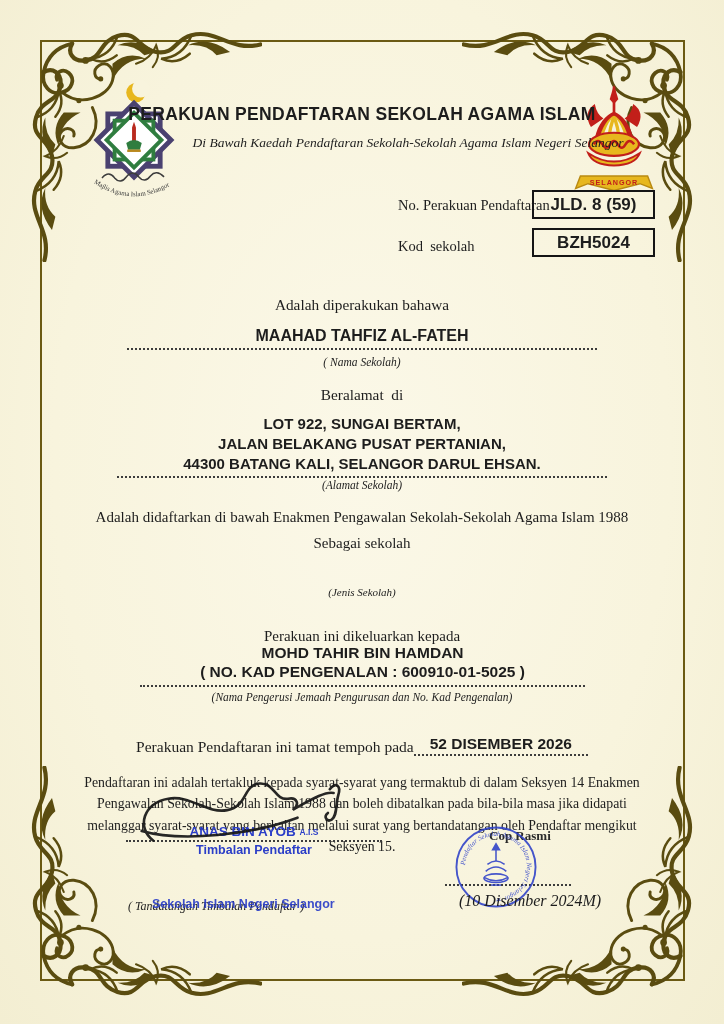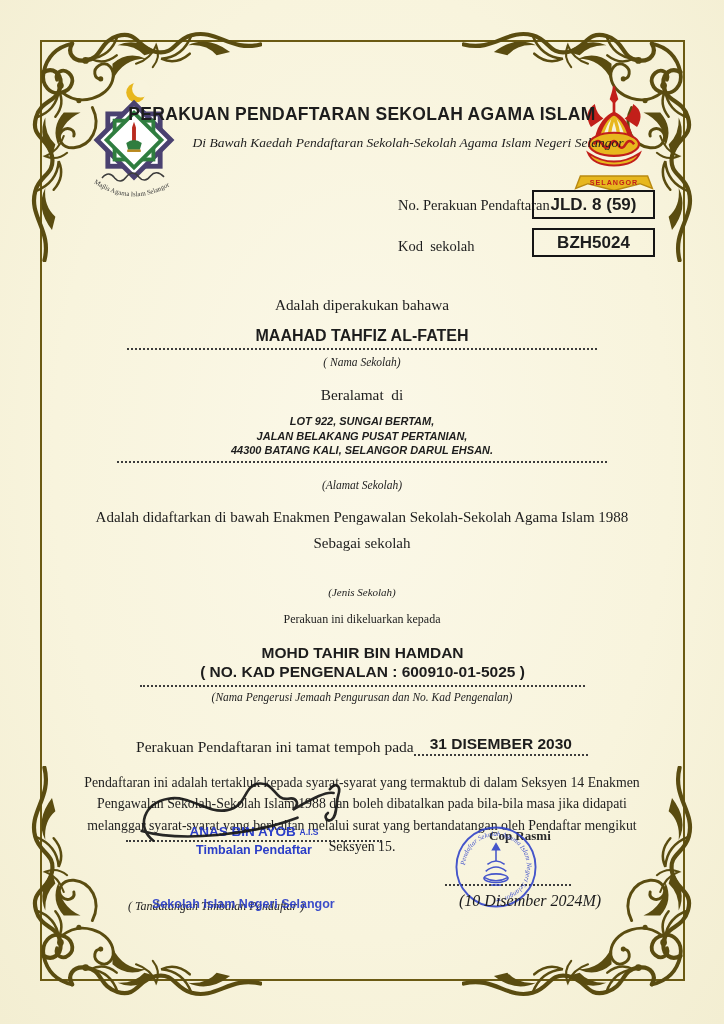--- a/index.html
+++ b/index.html
@@ -146,43 +146,43 @@
   <div class="abs reg-label serif pre" style="left:398px; top:238px;">Kod  sekolah</div>
   <div class="abs reg-box sans" style="left:532px; top:228px;">BZH5024</div>
 
   <div class="abs ctr bodytext" style="top:296px;">Adalah diperakukan bahawa</div>
 
   <div class="abs fill-line sans" style="left:127px; top:327px; width:470px; font-size:16px; padding-bottom:3px;">MAAHAD TAHFIZ AL-FATEH</div>
   <div class="abs ctr caption" style="top:356px;">( Nama Sekolah)</div>
 
   <div class="abs ctr bodytext pre" style="top:386px;">Beralamat  di</div>
 
-  <div class="abs fill-line sans" style="left:117px; top:414px; width:490px; font-size:11px; line-height:1.32; padding-bottom:3px;font-style:italic;">
+  <div class="abs fill-line sans" style="left:117px; top:414px; width:490px; font-size:15px; line-height:1.32; padding-bottom:3px;">
     <div>LOT 922, SUNGAI BERTAM,</div>
     <div>JALAN BELAKANG PUSAT PERTANIAN,</div>
     <div>44300 BATANG KALI, SELANGOR DARUL EHSAN.</div>
   </div>
   <div class="abs ctr caption" style="top:479px;">(Alamat Sekolah)</div>
 
   <div class="abs ctr bodytext" style="top:509px; font-size:15px;">Adalah didaftarkan di bawah Enakmen Pengawalan Sekolah-Sekolah Agama Islam 1988</div>
   <div class="abs ctr bodytext" style="top:535px; font-size:15px;">Sebagai sekolah</div>
 
   <div class="abs ctr caption" style="top:586px; font-size:11px;">(Jenis  Sekolah)</div>
 
-  <div class="abs ctr bodytext" style="top:612px; font-size:12px;">Perakuan ini dikeluarkan kepada</div>
+  <div class="abs ctr bodytext" style="top:628px; font-size:15px;">Perakuan ini dikeluarkan kepada</div>
 
   <div class="abs fill-line sans" style="left:140px; top:643px; width:445px; font-size:15.5px; line-height:1.25; padding-bottom:3px;">
     <div>MOHD TAHIR BIN HAMDAN</div>
     <div>( NO. KAD PENGENALAN : 600910-01-5025 )</div>
   </div>
   <div class="abs ctr caption" style="top:691px;">(Nama Pengerusi Jemaah Pengurusan  dan No. Kad Pengenalan)</div>
 
   <div class="abs" style="top:735px; left:0; width:724px; display:flex; justify-content:center; align-items:flex-end; gap:0;">
     <span class="bodytext" style="font-size:15.5px;">Perakuan Pendaftaran ini tamat tempoh pada</span>
-    <span class="fill-line sans" style="font-size:15.5px; padding:0 16px 1px 16px;">31 DISEMBER 2030</span>
+    <span class="fill-line sans" style="font-size:15.5px; padding:0 16px 1px 16px;">52 DISEMBER 2026</span>
   </div>
 
   <div class="abs ctr terms" style="left:75px; top:772px; width:574px;">
     <div>Pendaftaran ini adalah tertakluk kepada syarat-syarat yang termaktub di dalam  Seksyen 14 Enakmen</div>
     <div>Pengawalan Sekolah-Sekolah Islam 1988 dan boleh dibatalkan pada bila-bila masa jika didapati</div>
     <div>melanggar syarat-syarat yang berkaitan melalui surat yang bertandatangan oleh Pendaftar mengikut Seksyen 15.</div>
   </div>
 
   <div class="abs sig-block">
     <svg class="abs" style="left:8px; top:-50px; width:232px; height:76px;" viewBox="0 0 240 80">

